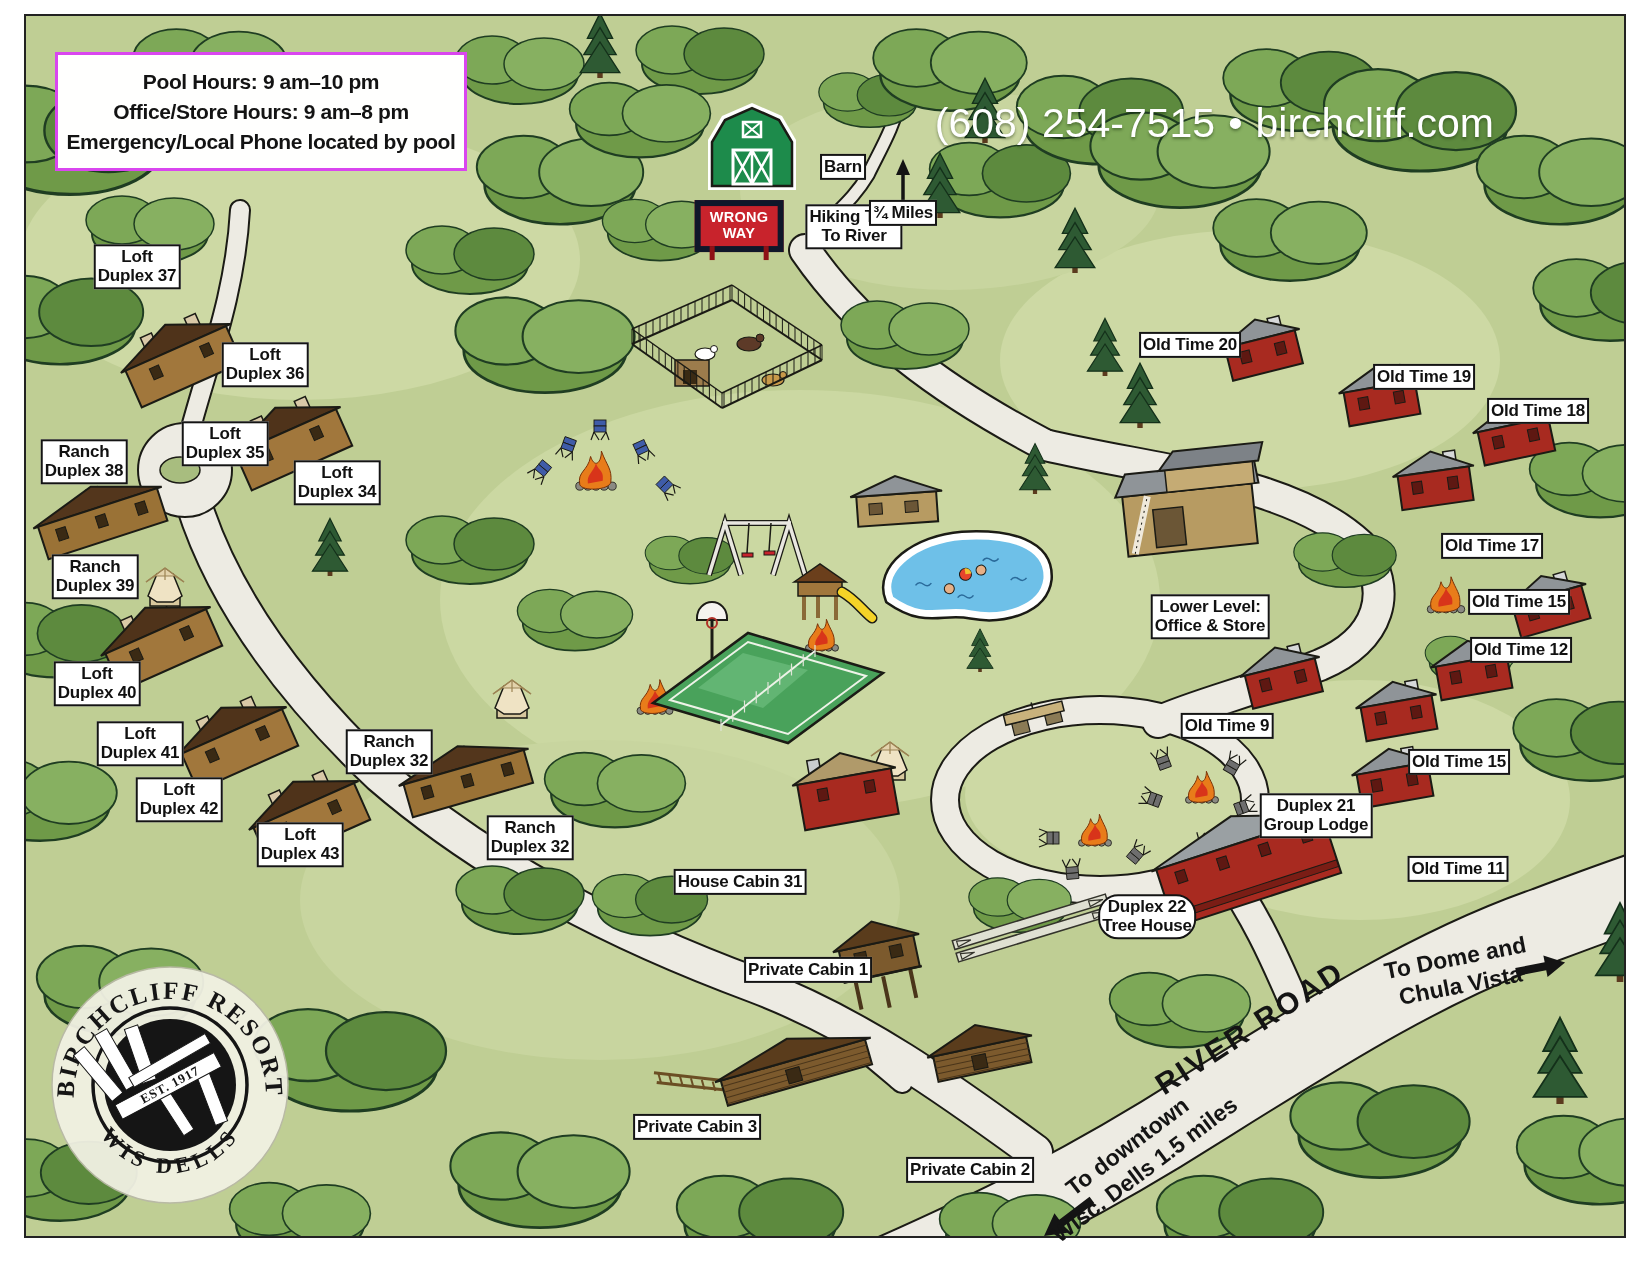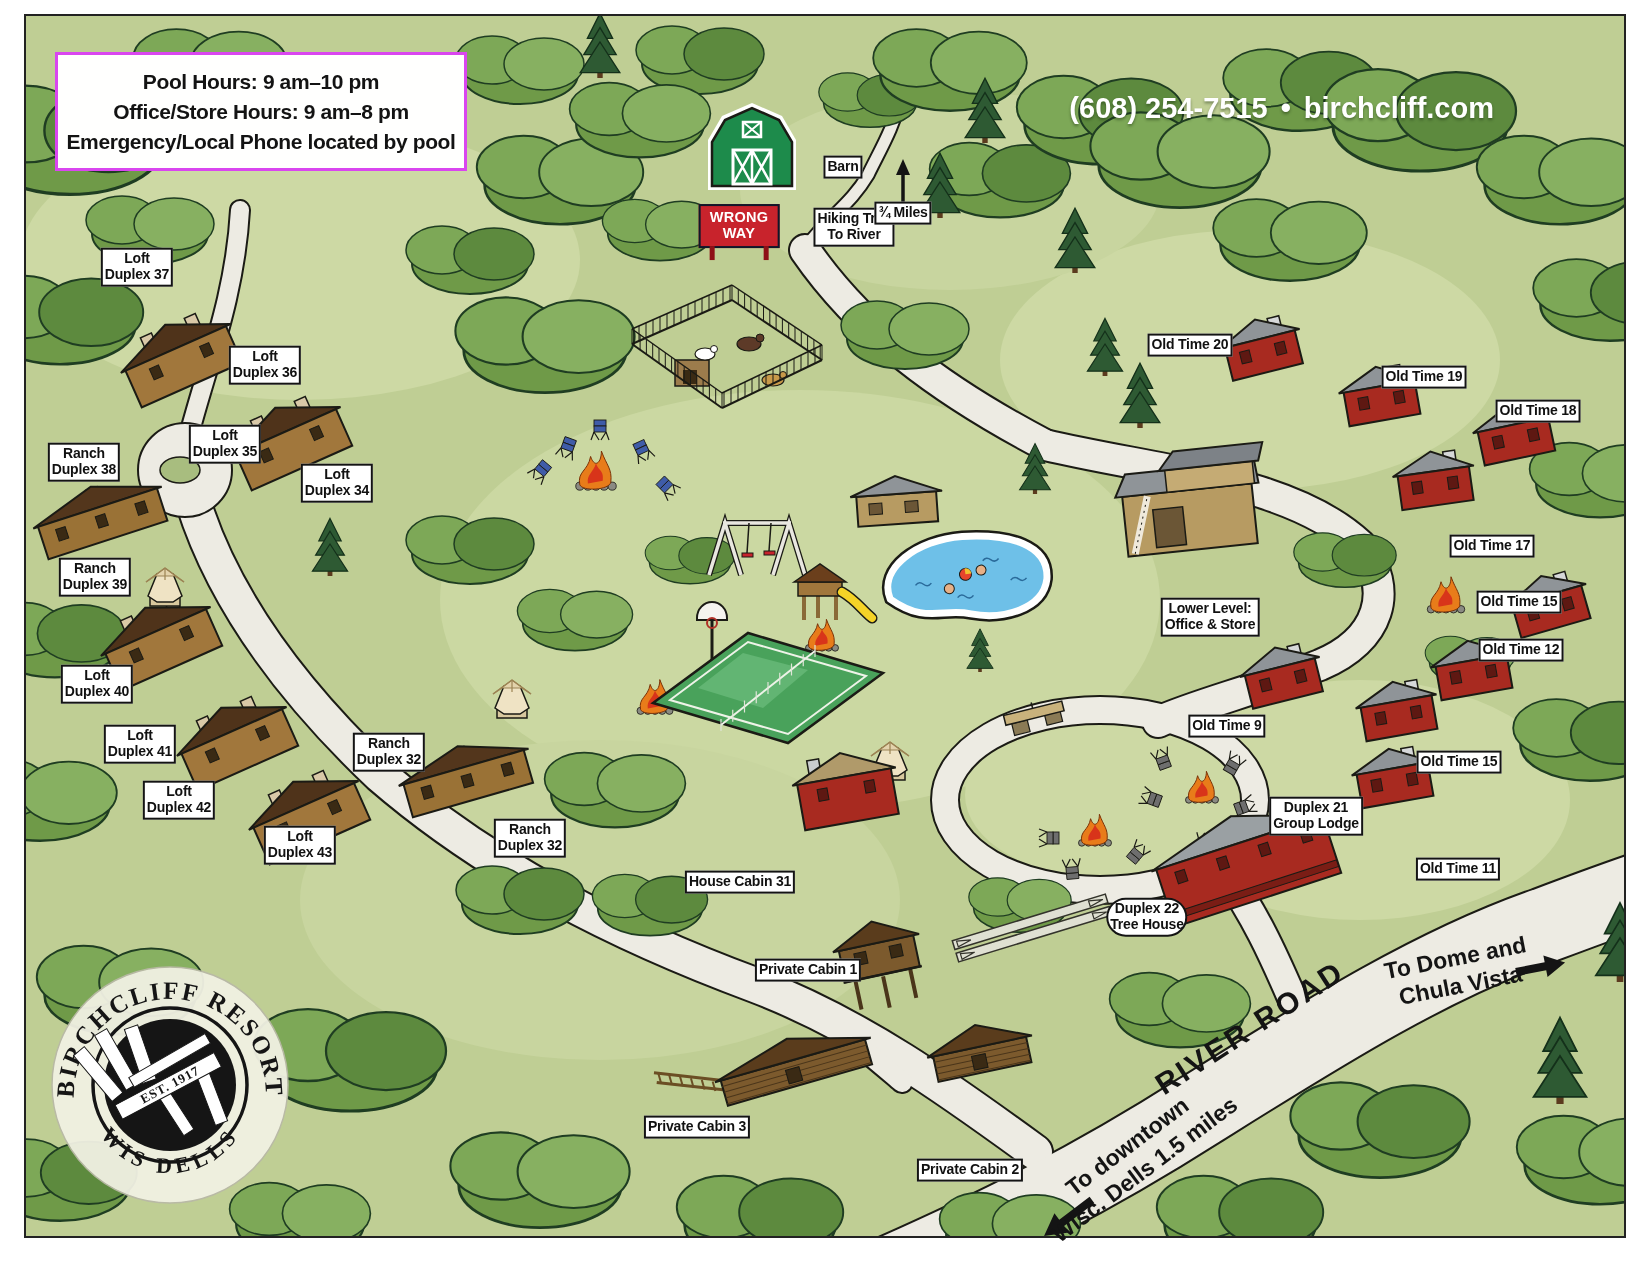--- a/index.html
+++ b/index.html
@@ -5,30 +5,30 @@
   html,body{margin:0;padding:0}
   body{width:1650px;height:1275px;background:#ffffff;position:relative;overflow:hidden;
        font-family:"Liberation Sans",sans-serif}
   #stage{position:absolute;inset:0}
   #map-svg{position:absolute;left:0;top:0}
 
   .info-box{position:absolute;left:55px;top:52px;width:402px;background:#fffffe;
     border:3px solid #d946ef;text-align:center;padding:12px 2px;font-weight:bold;
     font-size:21px;line-height:1.42;color:#131313;letter-spacing:-0.4px}
 
-  .header{position:absolute;top:92px;right:156px;font-size:29px;font-weight:bold;color:#ffffff;
+  .header{position:absolute;top:100px;right:156px;font-size:41px;font-weight:normal;color:#ffffff;
     white-space:nowrap;text-shadow:0 2px 3px rgba(20,40,10,.45)}
   .header .dot{margin:0 13px}
 
   .map-label{position:absolute;transform:translate(-50%,-50%);background:#ffffff;
     border:2px solid #141414;padding:1px 2px 2px;text-align:center;font-weight:bold;
-    font-size:14px;line-height:1.13;white-space:nowrap;color:#111;letter-spacing:-0.2px;z-index:5}
+    font-size:17px;line-height:1.13;white-space:nowrap;color:#111;letter-spacing:-0.2px;z-index:5}
 
   .wrong-way{position:absolute;left:739px;top:226px;transform:translate(-50%,-50%);
-    background:#c8232c;border:2px solid #0f172a;color:#fff;font-weight:bold;font-size:14.5px;
+    background:#c8232c;border:6px solid #0f172a;color:#fff;font-weight:bold;font-size:14.5px;
     line-height:1.1;padding:4px 9px;text-align:center;letter-spacing:.3px;z-index:5}
   .wrong-way::before,.wrong-way::after{content:"";position:absolute;top:100%;width:5px;height:14px;background:#8e1016}
   .wrong-way::before{left:9px}.wrong-way::after{right:9px}
 
   .road-label{position:absolute;color:#141414;font-weight:bold;text-align:center;white-space:nowrap;z-index:4}
   #river-road{left:1250px;top:1028px;font-size:30px;letter-spacing:3px;
     transform:translate(-50%,-50%) rotate(-33deg)}
   #to-dome{left:1458px;top:972px;font-size:23px;line-height:1.2;
     transform:translate(-50%,-50%) rotate(-11deg)}
   #to-downtown{left:1136px;top:1158px;font-size:23px;line-height:1.25;

